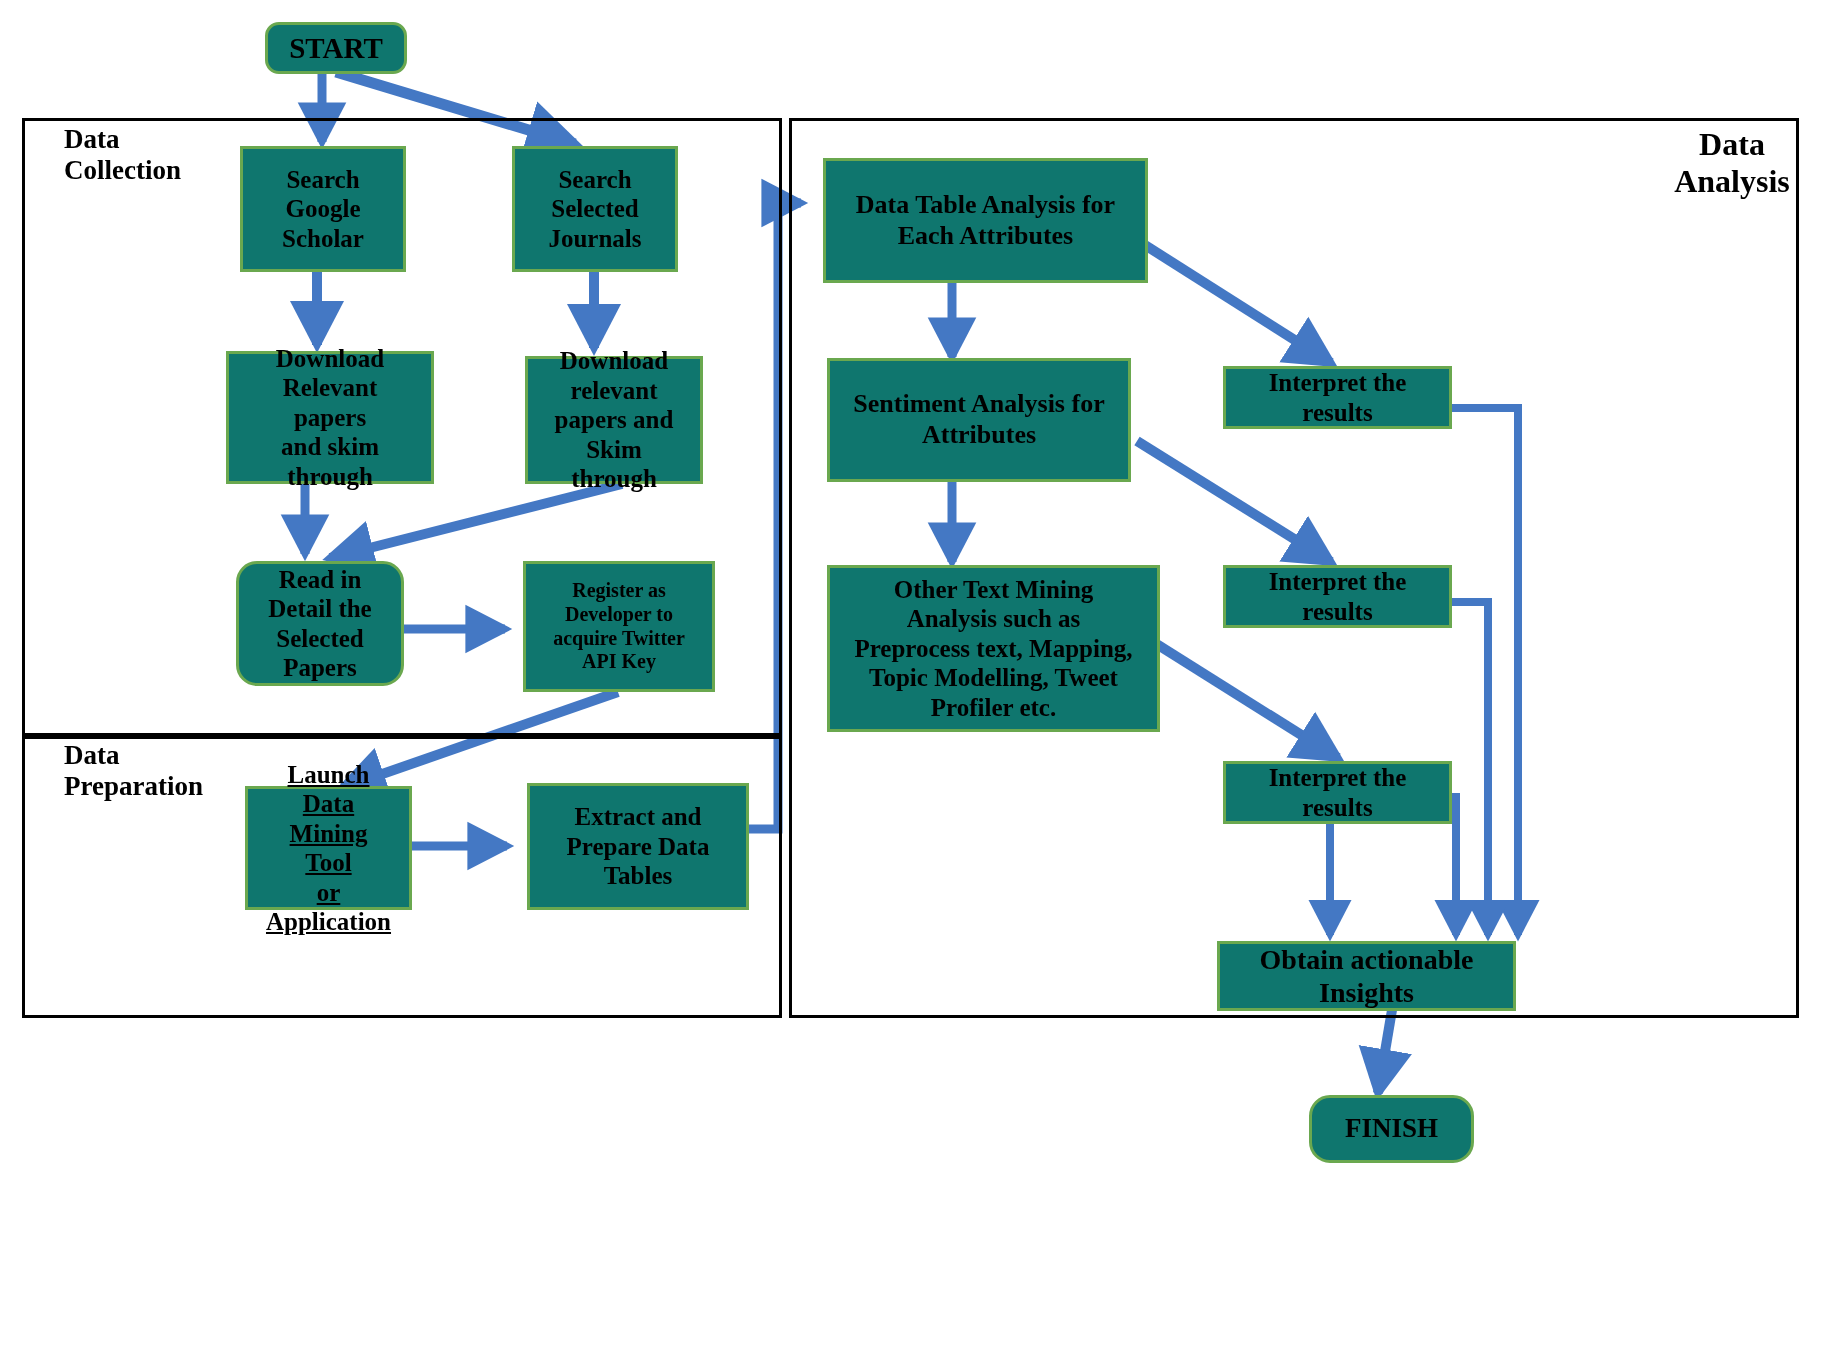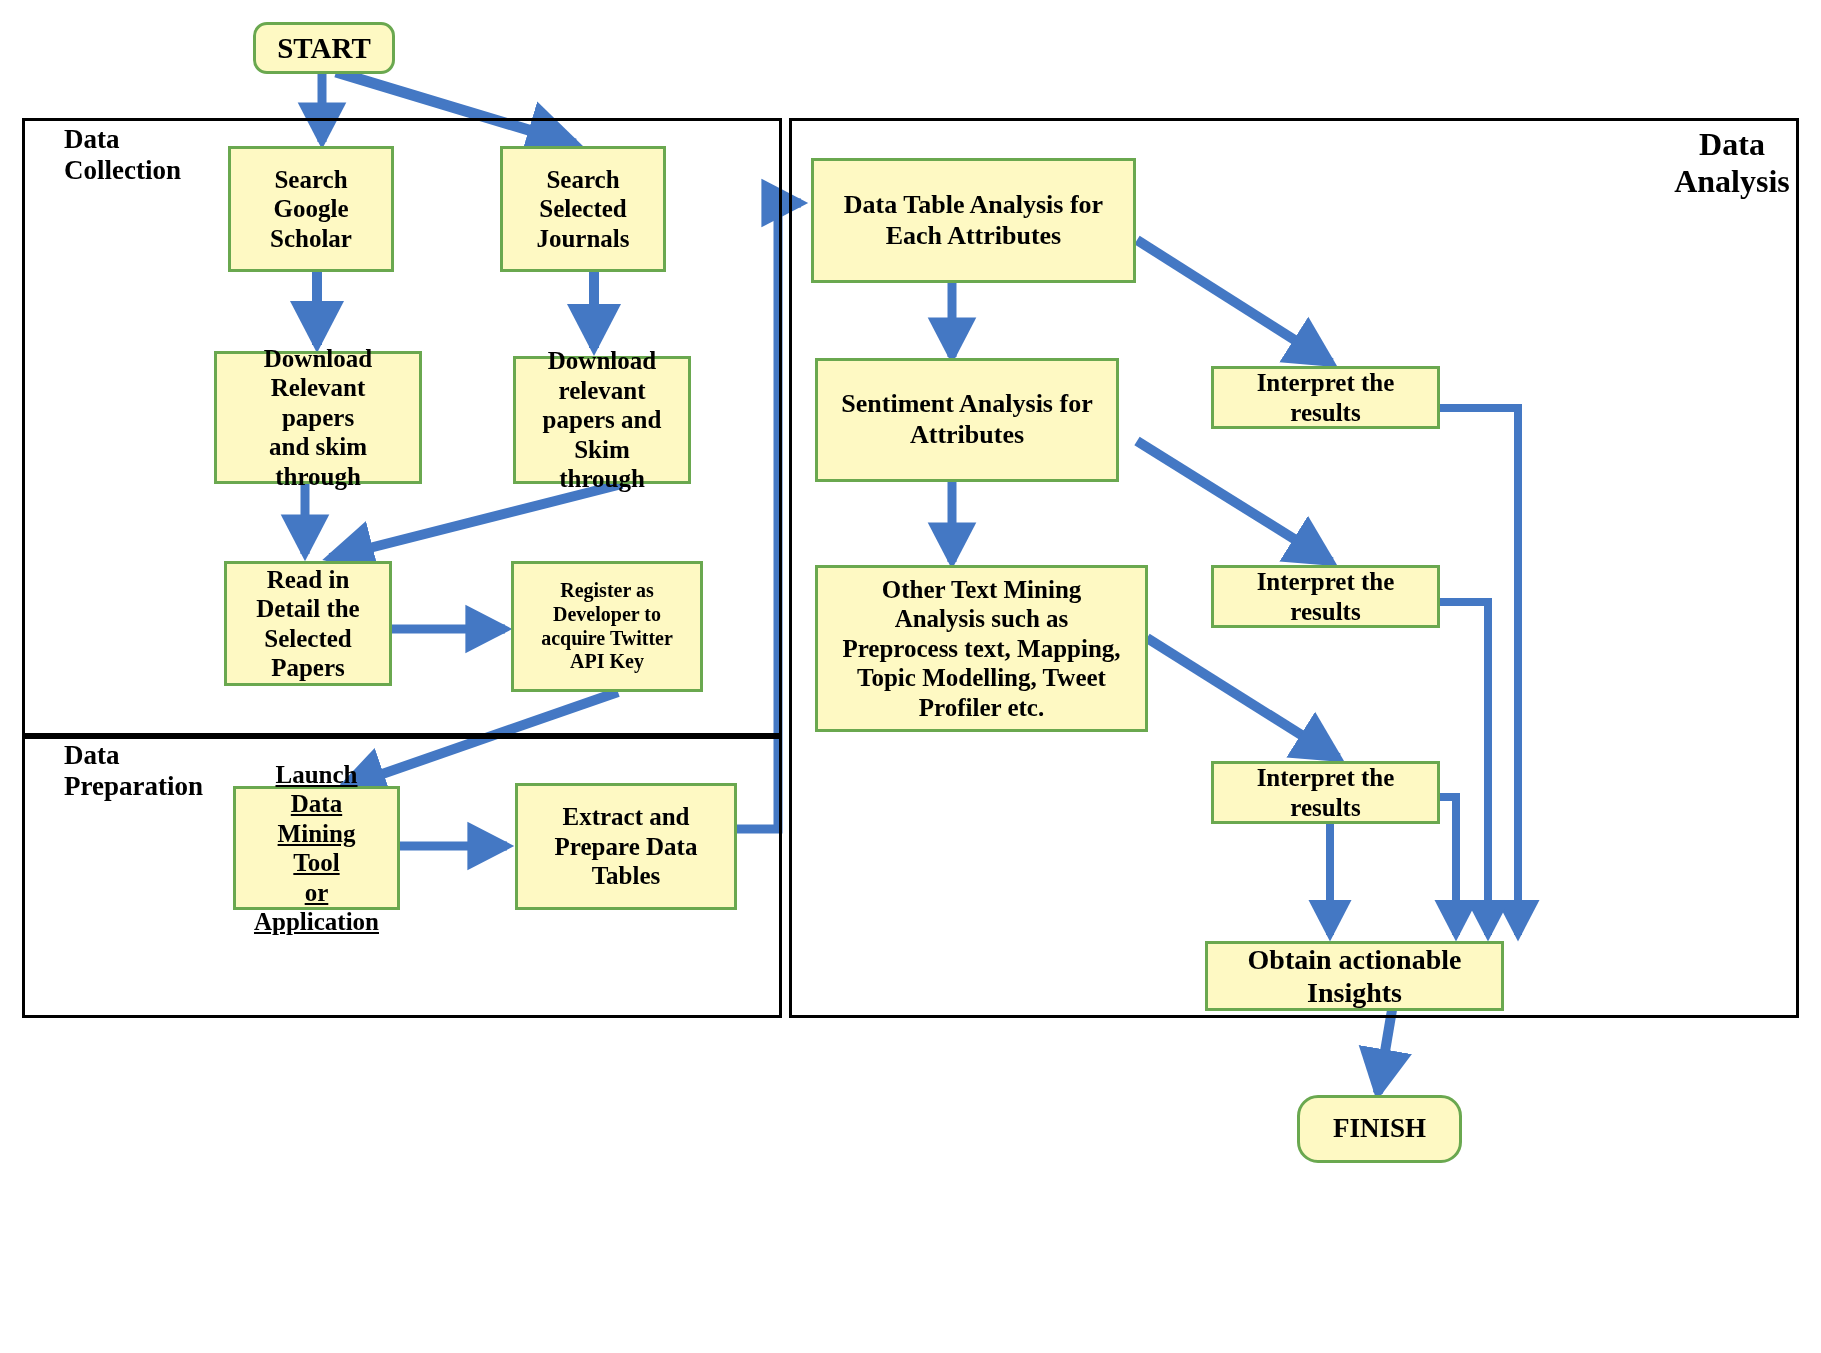--- a/index.html
+++ b/index.html
@@ -26,29 +26,30 @@
     font-weight: bold;
     color: #000000;
     line-height: 1.15;
     white-space: pre-line;
     margin-left: 32px;
   }
   .node {
     position: absolute;
     box-sizing: border-box;
     border: 3px solid #6aa84f;
-    background: #fef9c3;
+    background: #0f766e;
     color: #000000;
     font-weight: bold;
     display: flex;
     align-items: center;
     justify-content: center;
     text-align: center;
     line-height: 1.18;
     padding: 2px 20px;
+    margin-left: 12px;
   }
   .node.terminal {
     border-radius: 14px;
   }
   .node .lbl { display: block; white-space: pre-line; }
   svg.edges {
     position: absolute;
     left: 0; top: 0;
     width: 1821px;
     height: 1353px;
@@ -148,21 +149,21 @@
 through</span>
   </div>
 
   <div class="node" style="left:513px; top:356px; width:178px; height:128px; font-size:25px;">
     <span class="lbl">Download
 relevant
 papers and
 Skim through</span>
   </div>
 
-  <div class="node" style="left:224px; top:561px; width:168px; height:125px; font-size:25px;">
+  <div class="node" style="left:224px; top:561px; width:168px; height:125px; font-size:25px;border-radius:21px;">
     <span class="lbl">Read in
 Detail the
 Selected
 Papers</span>
   </div>
 
   <div class="node" style="left:511px; top:561px; width:192px; height:131px; font-size:20px;">
     <span class="lbl">Register as
 Developer to
 acquire Twitter

